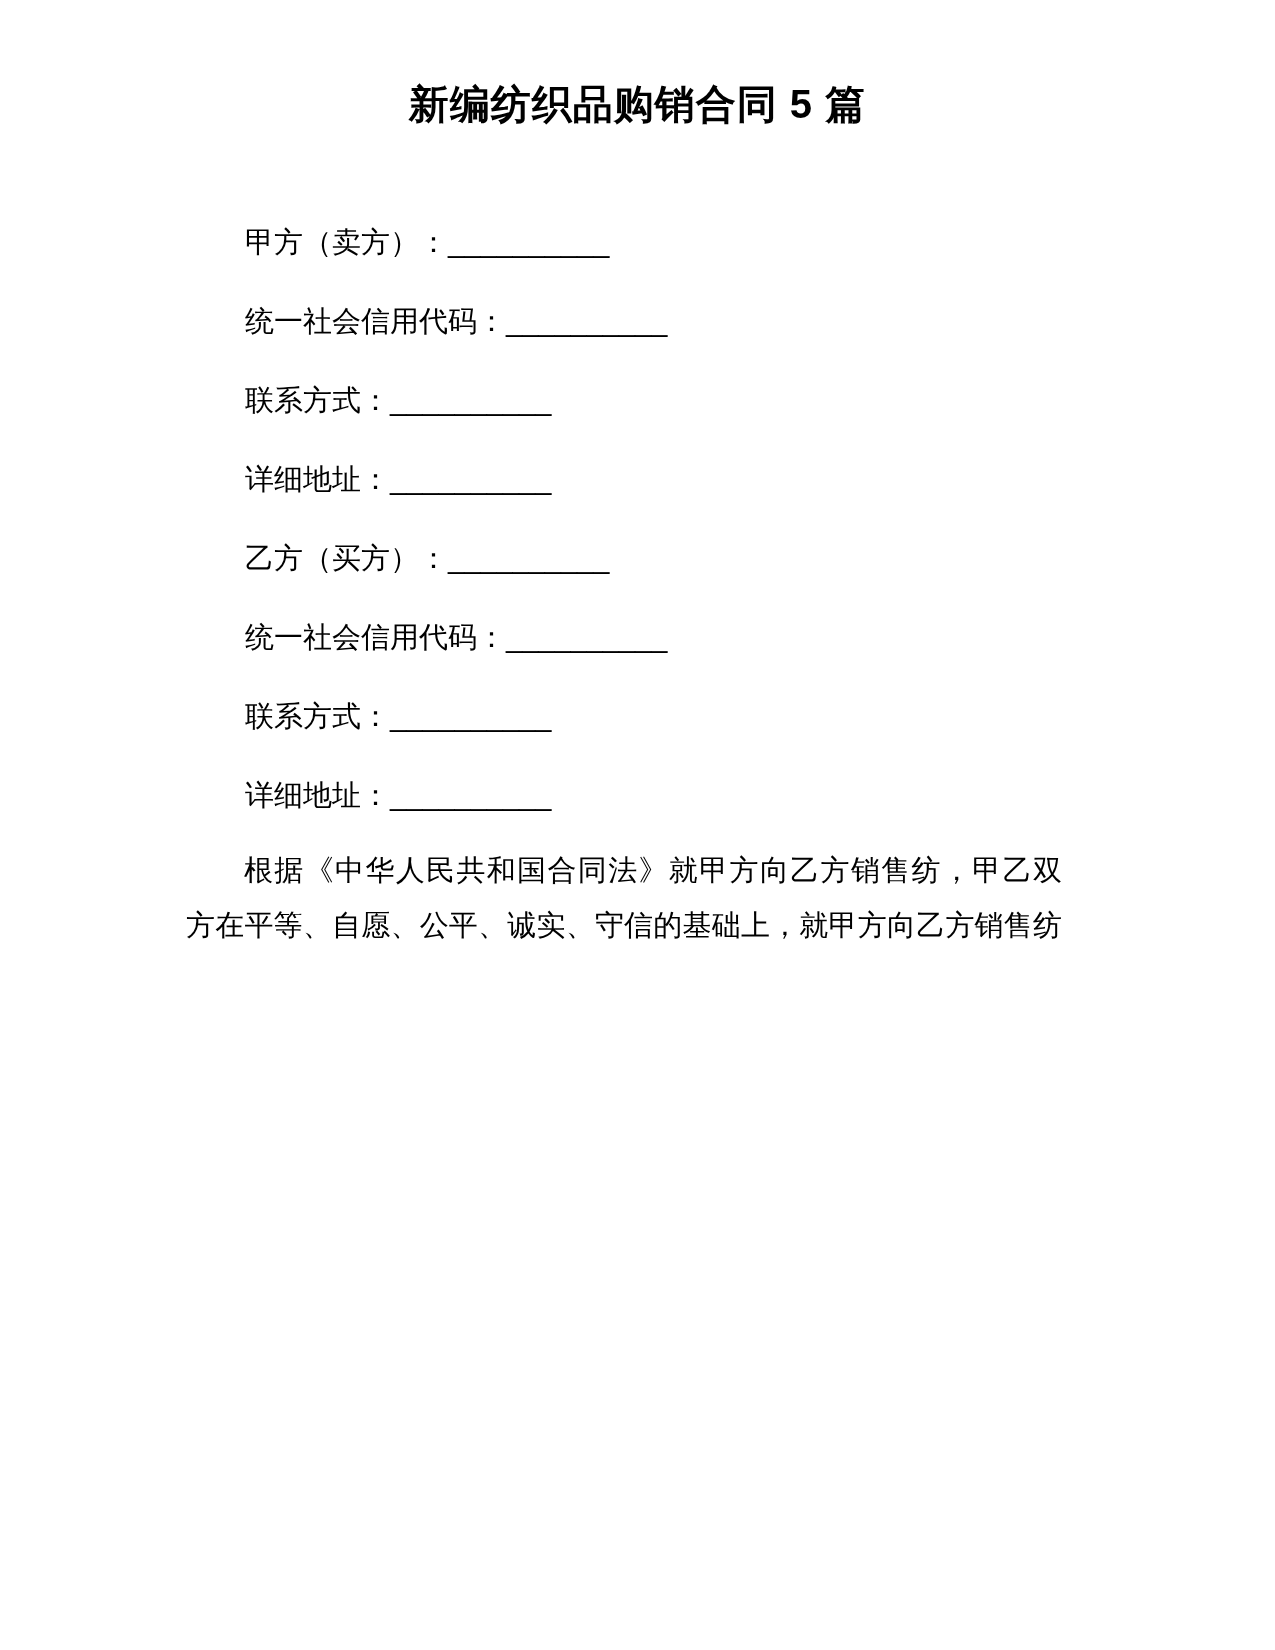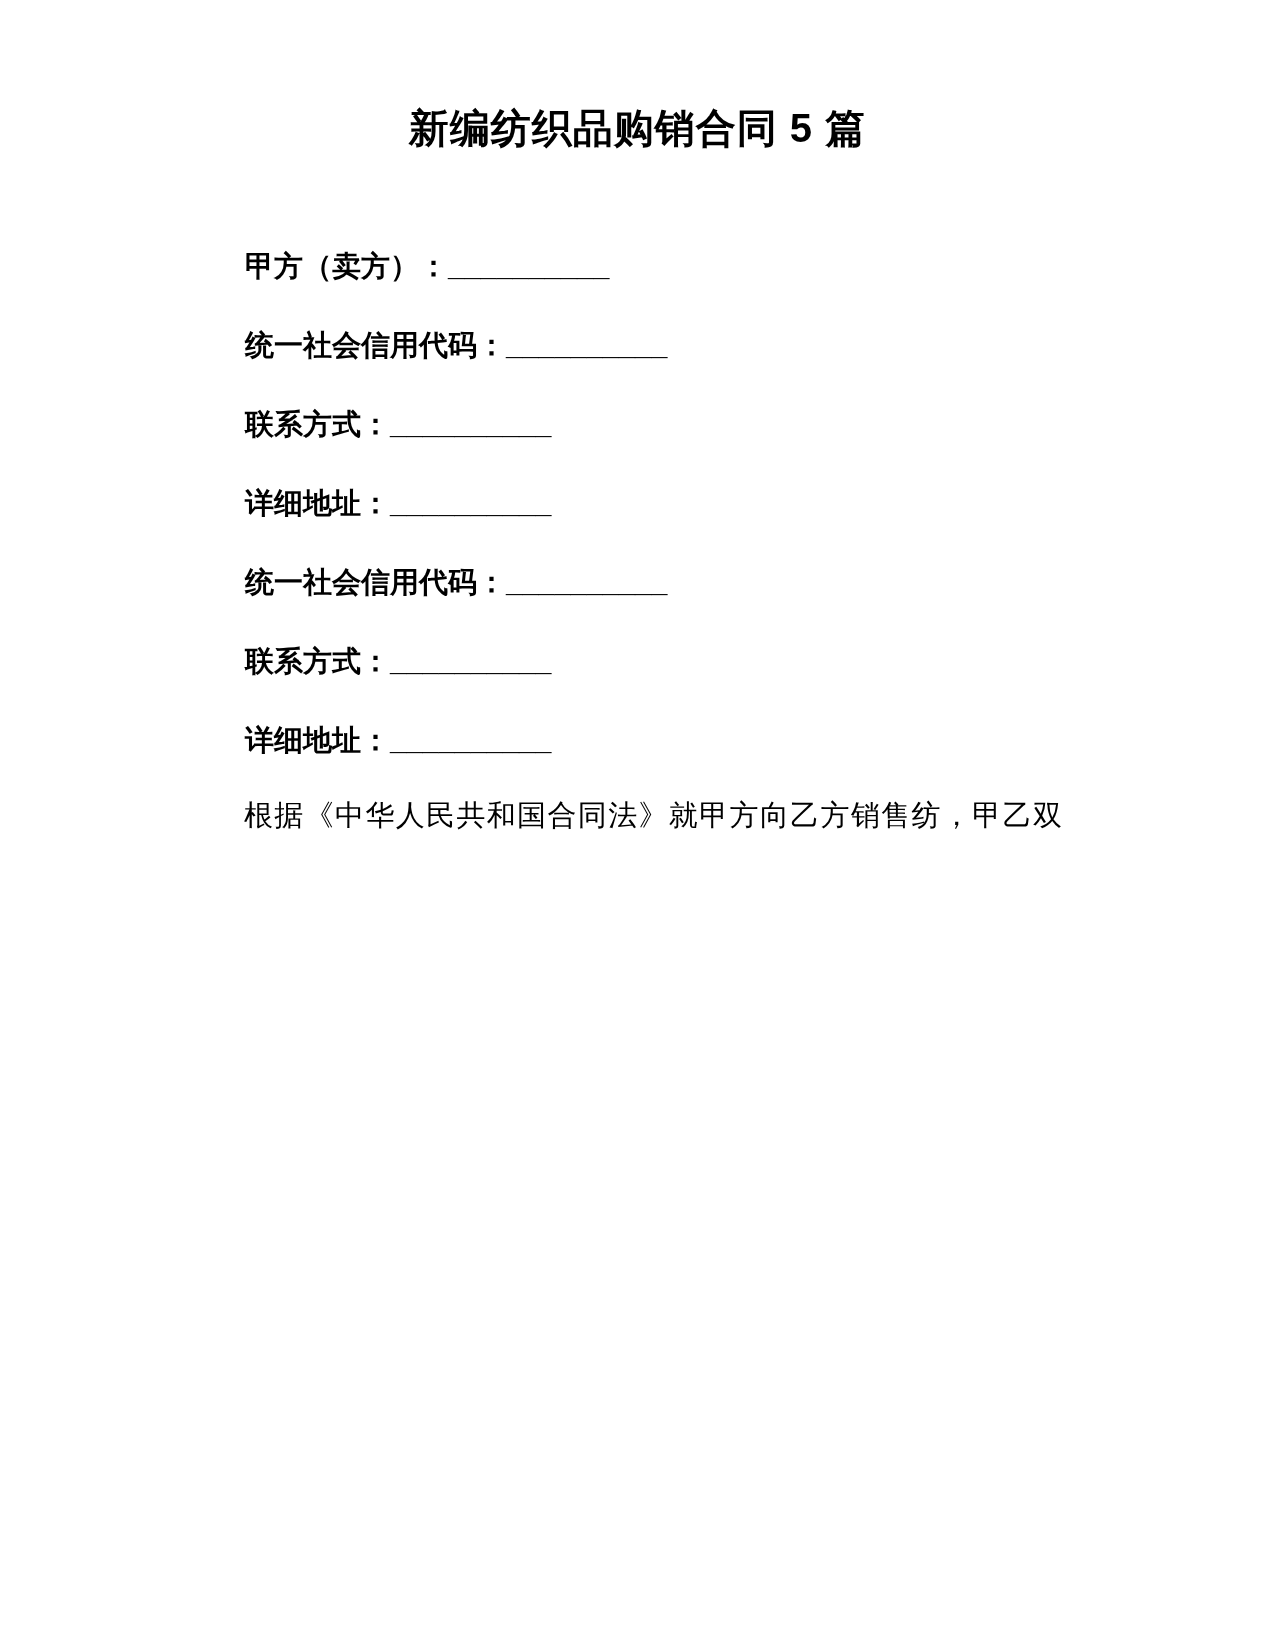--- a/index.html
+++ b/index.html
@@ -9,34 +9,34 @@
     width: 1275px;
     height: 1650px;
     margin: 0 auto;
     background: #ffffff;
     color: #000000;
     font-family: "Liberation Sans", sans-serif;
     padding: 0 186px;
     overflow: hidden;
   }
   .doc-title {
-    padding-top: 104px;
+    padding-top: 80px;
     font-size: 40px;
     line-height: 48px;
     font-weight: 700;
     text-align: center;
     letter-spacing: 1px;
   }
   .section-heading {
     margin-top: 153px;
     font-size: 34px;
     line-height: 42px;
     font-weight: 700;
   }
-  .form-section { margin-top: 96px; font-weight: bold; }
+  .form-section { margin-top: 96px; }
   .form-line {
     font-size: 29px;
     line-height: 36px;
     margin: 0 0 43px 59px;
     white-space: nowrap;
   }
   .form-line:last-child { margin-bottom: 0; }
   .blank { letter-spacing: 0; }
   .paragraph {
     margin-top: 30px;
@@ -59,26 +59,28 @@
   <div class="form-section">
 
     <div class="form-line"><span>甲方（卖方）：</span><span class="blank">__________</span></div>
 
     <div class="form-line"><span>统一社会信用代码：</span><span class="blank">__________</span></div>
 
     <div class="form-line"><span>联系方式：</span><span class="blank">__________</span></div>
 
     <div class="form-line"><span>详细地址：</span><span class="blank">__________</span></div>
 
+    <div class="form-line"><span>乙方（买方）：</span><span class="blank">__________</span></div>
 
     <div class="form-line"><span>统一社会信用代码：</span><span class="blank">__________</span></div>
 
     <div class="form-line"><span>联系方式：</span><span class="blank">__________</span></div>
 
     <div class="form-line"><span>详细地址：</span><span class="blank">__________</span></div>
 
   </div>
 
   <div class="paragraph">
     <div class="para-line first-line justified">根据《中华人民共和国合同法》就甲方向乙方销售纺，甲乙双</div>
+    <div class="para-line justified">方在平等、自愿、公平、诚实、守信的基础上，就甲方向乙方销售纺</div>
   </div>
 
 </div>
 
 </body></html>

